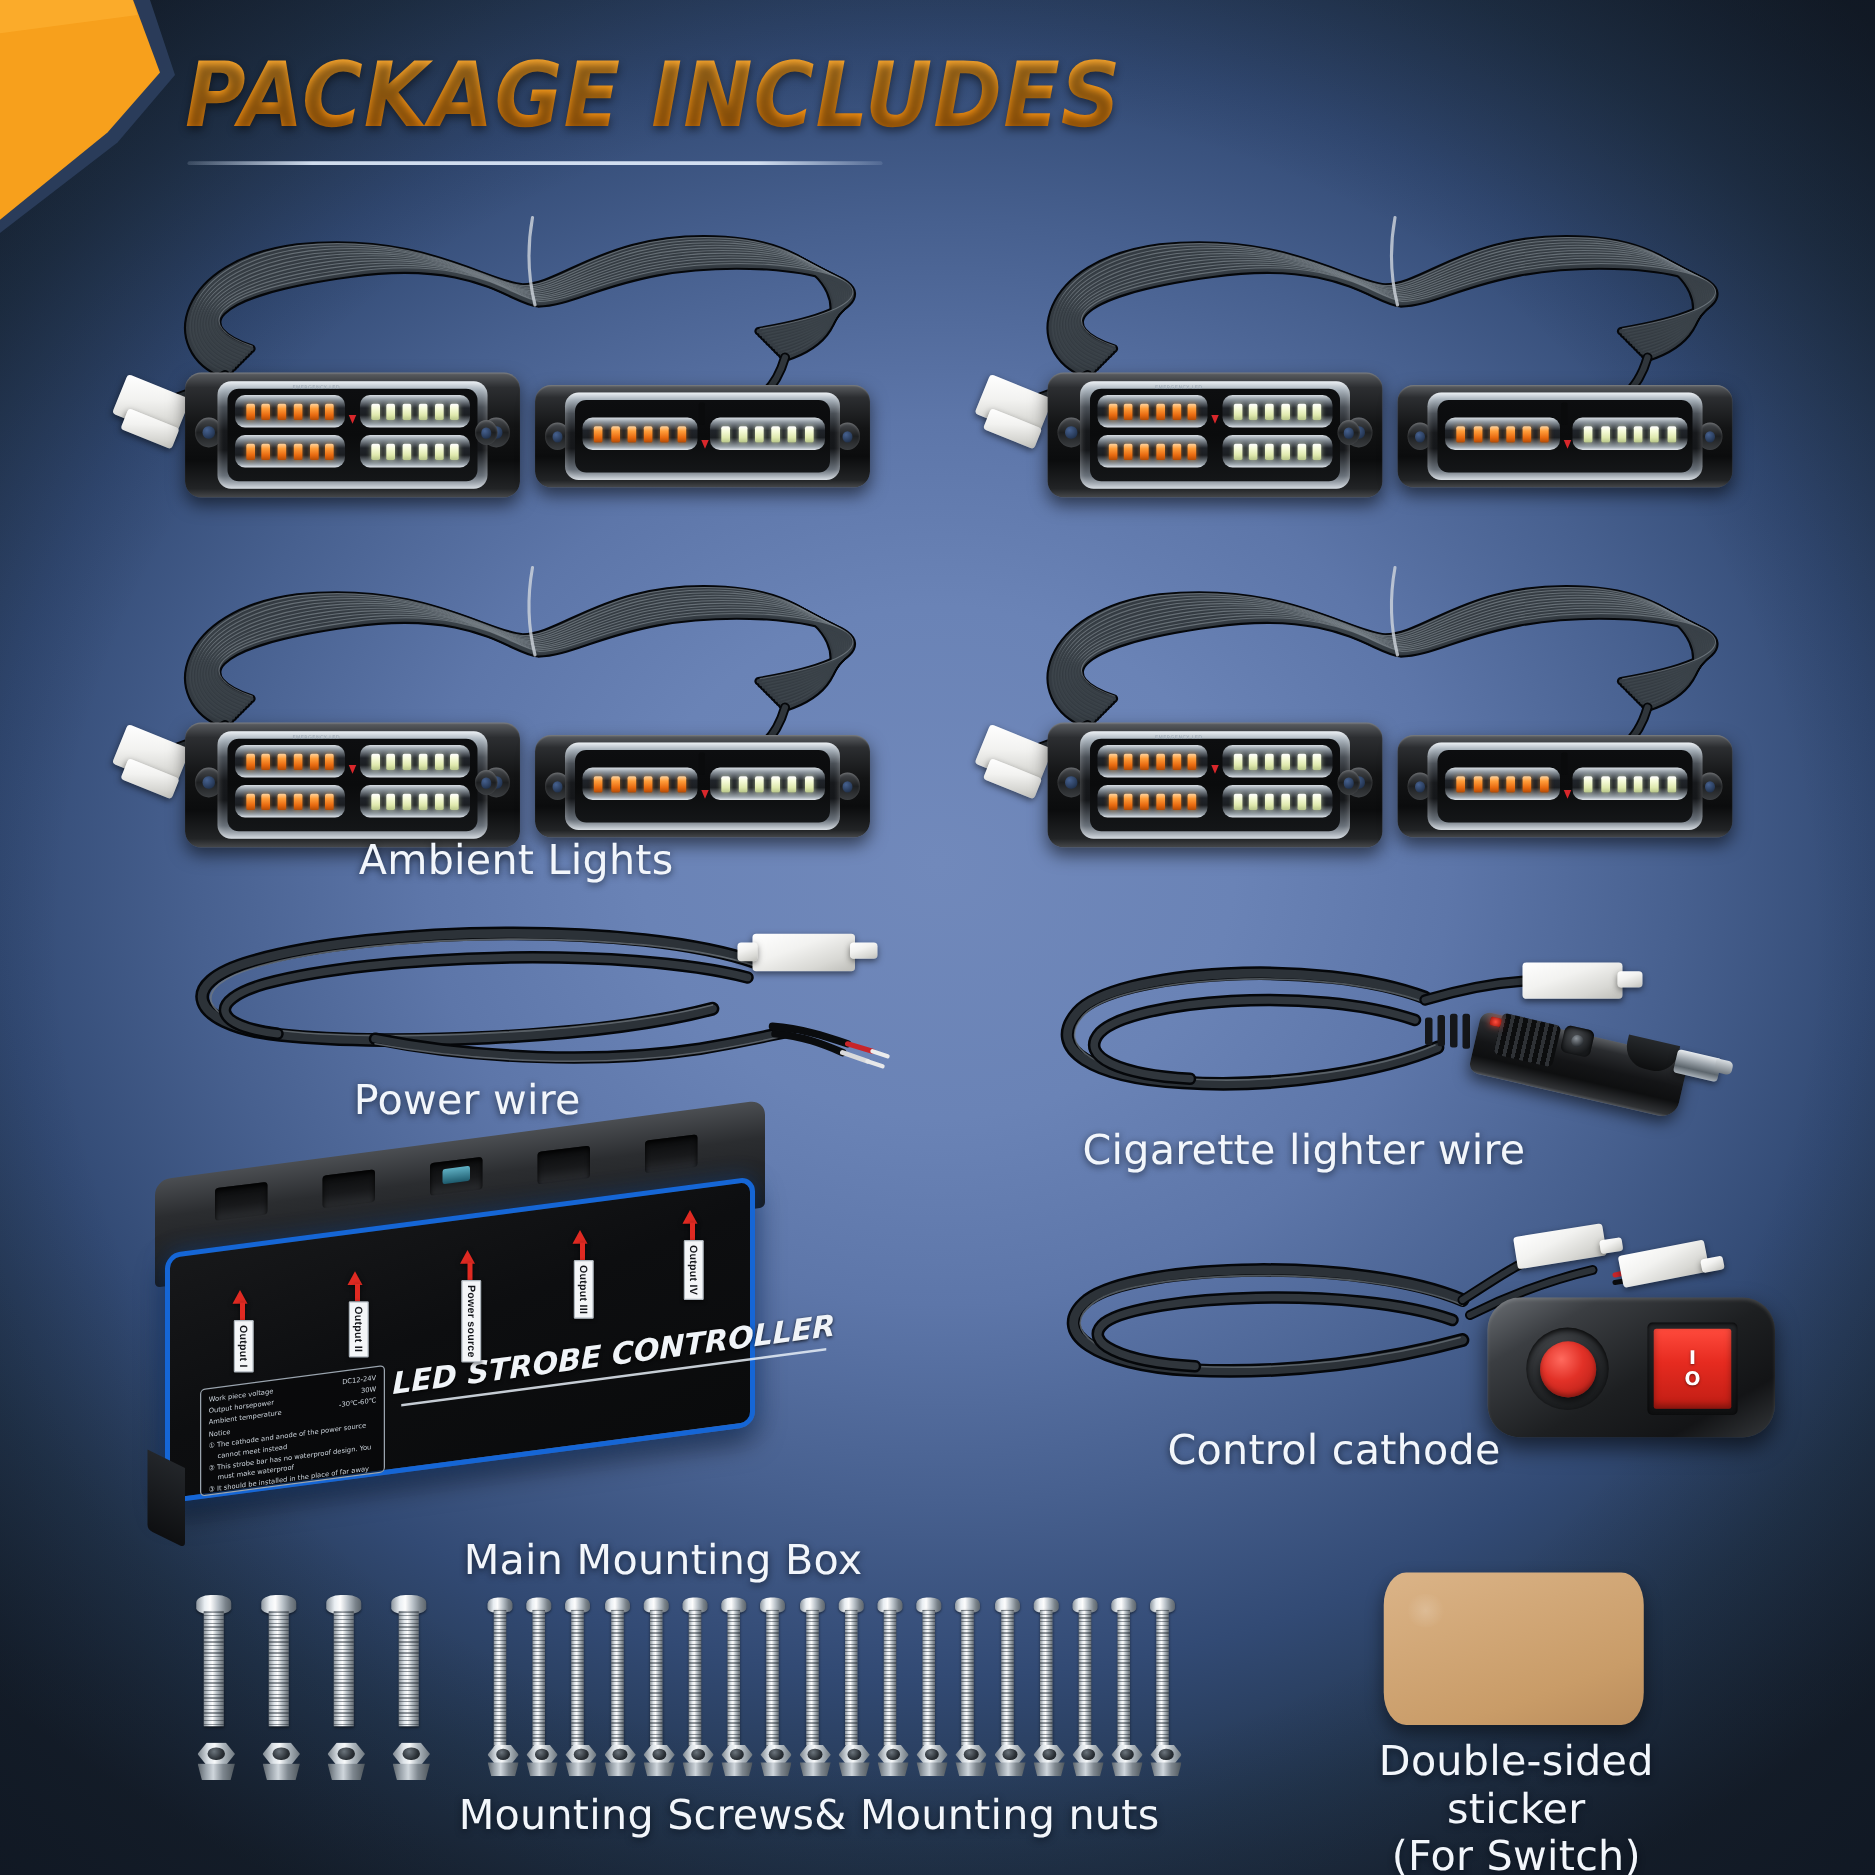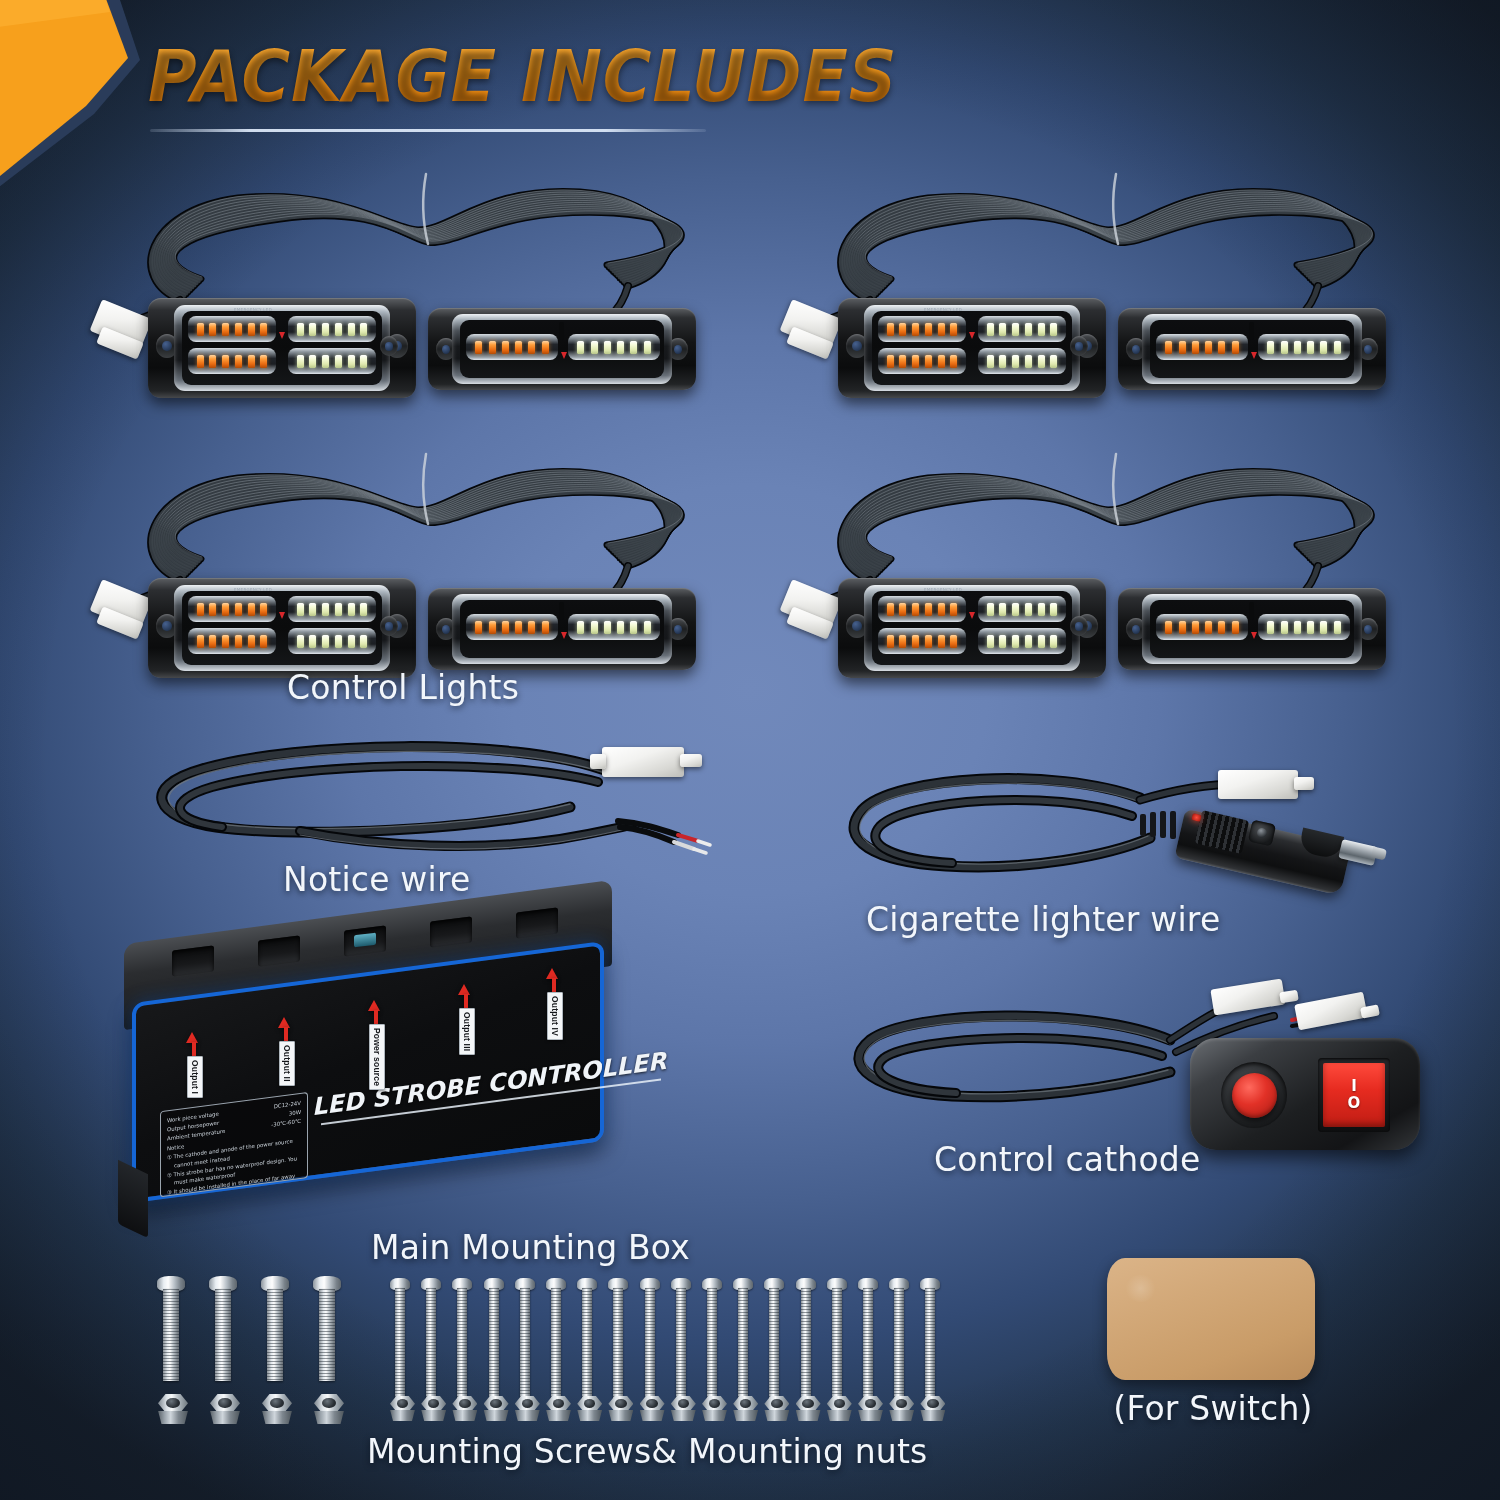--- a/index.html
+++ b/index.html
@@ -1559,21 +1559,22 @@
       <div class="nut-front" style="left:0;top:13.5px;width:25px;height:11.5px;"></div>
       <div class="nut-hole" style="left:6.75px;top:3.1px;width:11.5px;height:8.680000000000001px;"></div>
     </div>
     <div class="nut" style="left:920.4px;top:1396px;width:25px;height:27px;">
       <div class="nut-top" style="width:25px;height:15.5px;"></div>
       <div class="nut-front" style="left:0;top:13.5px;width:25px;height:11.5px;"></div>
       <div class="nut-hole" style="left:6.75px;top:3.1px;width:11.5px;height:8.680000000000001px;"></div>
     </div>
   </div>
 
-<div class="cap" style="left:287px;top:668px;">Control Lights</div>
-<div class="cap" style="left:283px;top:860px;">Notice wire</div>
+<div class="cap" style="left:287px;top:668px;">Ambient Lights</div>
+<div class="cap" style="left:283px;top:860px;">Power wire</div>
 <div class="cap" style="left:866px;top:900px;">Cigarette lighter wire</div>
 <div class="cap" style="left:371px;top:1228px;">Main Mounting Box</div>
 <div class="cap" style="left:934px;top:1140px;">Control cathode</div>
 <div class="cap" style="left:367px;top:1432px;">Mounting Screws&amp; Mounting nuts</div>
 <div class="cap c2" style="left:1063px;top:1390px;width:300px;">
+  <div>Double-sided sticker</div>
   <div>(For Switch)</div>
 </div>
 
 </body></html>

